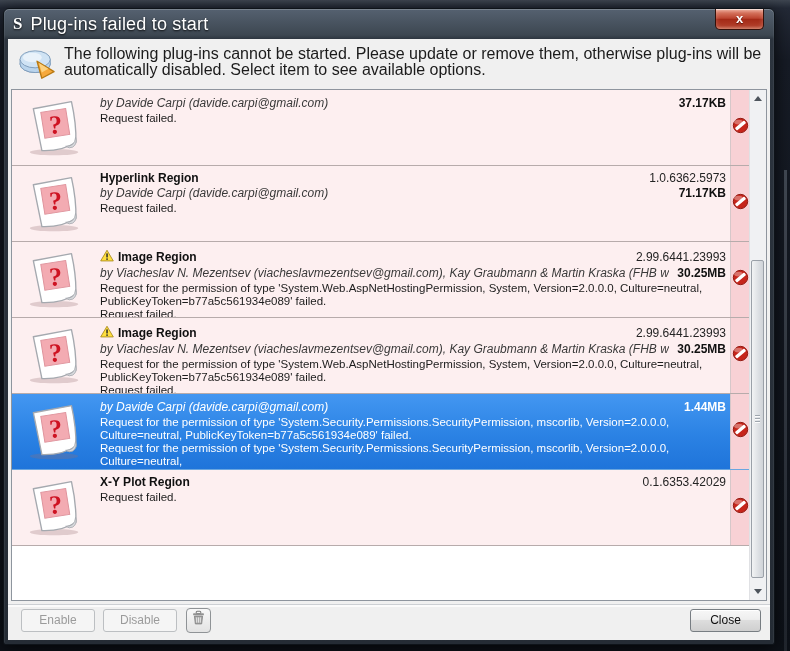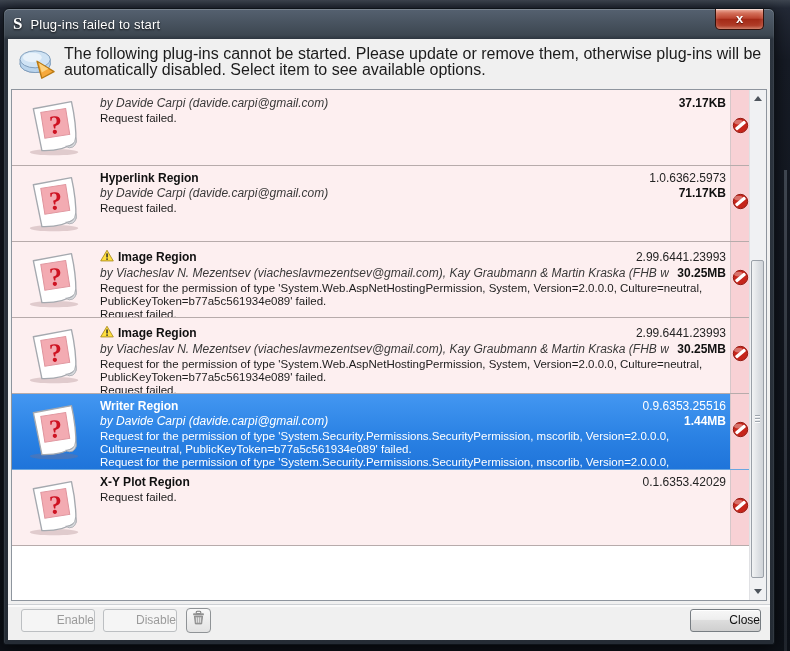--- a/index.html
+++ b/index.html
@@ -15,21 +15,21 @@
 
   
   .window{position:absolute;left:3px;top:8px;width:772px;height:637px;box-sizing:border-box;
     border:1px solid #0e1319;border-radius:6px 6px 3px 3px;
     background:linear-gradient(180deg,#556170 0%,#3d4751 26px,#2d353f 30px,#252c35 100%);
     box-shadow:0 3px 16px rgba(0,0,0,.7), inset 0 1px 0 rgba(255,255,255,.22), inset 1px 0 0 rgba(255,255,255,.06), inset -1px 0 0 rgba(255,255,255,.06);}
   .titlebar{position:absolute;top:0;left:0;right:0;height:30px;display:flex;align-items:center;
     padding-left:9px;color:#fff;cursor:default;}
   .app-logo{color:#fff;font:bold 17px/18px "Liberation Serif","DejaVu Serif",serif;
     margin-right:8px;text-shadow:0 1px 2px rgba(0,0,0,.9);}
-  .title-text{font-size:13px;letter-spacing:.2px;text-shadow:0 1px 2px rgba(0,0,0,.9);}
+  .title-text{font-size:18px;letter-spacing:.2px;text-shadow:0 1px 2px rgba(0,0,0,.9);}
   .tb-close{position:absolute;top:0;right:10px;width:49px;height:21px;box-sizing:border-box;
     border:1px solid #33100a;border-top:none;border-radius:0 0 5px 5px;
     background:linear-gradient(180deg,#efae9d 0%,#d4705a 20%,#bc4430 46%,#a42a17 52%,#b03c27 84%,#cb6f56 100%);
     box-shadow:inset 0 1px 0 rgba(255,255,255,.55), inset 0 0 5px rgba(255,255,255,.25);
     color:#fff;font:bold 13px/19px "Liberation Sans",sans-serif;text-align:center;
     text-shadow:0 1px 1px #5d1208;cursor:pointer;}
 
   
   .client{position:absolute;left:4px;right:4px;top:30px;bottom:4px;background:#f0f0f0;}
   .header-icon{position:absolute;left:9px;top:9px;width:42px;height:34px;}
@@ -69,21 +69,21 @@
   .arr-down{border-top:5px solid #4d545c;}
   .sb-thumb{position:absolute;left:1px;right:2px;top:170px;height:318px;box-sizing:border-box;
     background:linear-gradient(90deg,#f2f3f4,#dcdfe3 60%,#cfd3d8);border:1px solid #9aa0a8;border-radius:2px;cursor:pointer;}
   .sb-grip{position:absolute;left:3px;right:3px;top:50%;height:8px;margin-top:-4px;
     background:repeating-linear-gradient(180deg,#9fa6ae 0,#9fa6ae 1px,rgba(255,255,255,.9) 1px,rgba(255,255,255,.9) 2px,transparent 2px,transparent 3px);}
 
   
   .footer-sep{position:absolute;left:0;right:0;top:565px;height:2px;
     border-top:1px solid #cdd0d4;background:#fbfbfb;}
   .btn{position:absolute;top:570px;height:23px;box-sizing:border-box;border-radius:3px;
-    font-size:12px;text-align:right;line-height:21px;cursor:default;}
+    font-size:12px;text-align:center;line-height:21px;cursor:default;}
   .btn-disabled{background:#f5f5f5;border:1px solid #bcbfc2;color:#9b9b9b;}
   .btn-enable{left:13px;width:74px;}
   .btn-disable{left:95px;width:74px;}
   .btn-trash{left:178px;top:569px;width:25px;height:25px;
     background:linear-gradient(180deg,#f8f8f8,#e3e3e3);border:1px solid #8f9396;border-radius:4px;
     display:flex;align-items:center;justify-content:center;cursor:pointer;}
   .btn-close{right:9px;width:71px;color:#101010;cursor:pointer;
     background:linear-gradient(180deg,#f7f7f7 0%,#eeeeee 45%,#dddddd 50%,#cfcfcf 100%);
     border:1px solid #777d82;box-shadow:inset 0 1px 0 #fff;}
 </style>
@@ -273,25 +273,20 @@
         <ellipse cx="31" cy="54" rx="25" ry="3.2" fill="rgba(150,110,115,.28)"></ellipse>
         <g transform="rotate(-9 31 29)">
           <path d="M13 6 L53 5 Q54.5 28 51 47 Q36 54 15 50 Z" fill="#ffffff" stroke="#a5a9af" stroke-width="1.4" stroke-linejoin="round"></path>
           <path d="M40 49.5 Q49 51.5 51.5 42 Q52.5 49 47 51.5 Q43 52.8 40 49.5 Z" fill="#d7d9dc" stroke="#a5a9af" stroke-width="0.8"></path>
           <rect x="20" y="11" width="26" height="27" fill="#f3abb2" stroke="#de939c" stroke-width="1"></rect>
           <text x="33" y="35" font-size="27" font-weight="bold" fill="#ce1322" text-anchor="middle" font-family="Liberation Serif, DejaVu Serif, serif" transform="rotate(7 33 26)">?</text>
         </g>
       </svg>
     </div>
     <div class="content">
-      <div class="line1">
-
-        <span class="pname">Writer Region</span>
-        <span class="pver">0.9.6353.25516</span>
-      </div>
       <div class="line2">
         <span class="pauthor">by Davide Carpi (davide.carpi@gmail.com)</span>
         <span class="psize">1.44MB</span>
       </div>
       <div class="perr">Request for the permission of type 'System.Security.Permissions.SecurityPermission, mscorlib, Version=2.0.0.0, Culture=neutral, PublicKeyToken=b77a5c561934e089' failed.</div>
       <div class="perr second">Request for the permission of type 'System.Security.Permissions.SecurityPermission, mscorlib, Version=2.0.0.0, Culture=neutral,</div>
     </div>
     <div class="badge-cell">
       <span>
         <svg width="17" height="17" viewBox="0 0 18 18">

